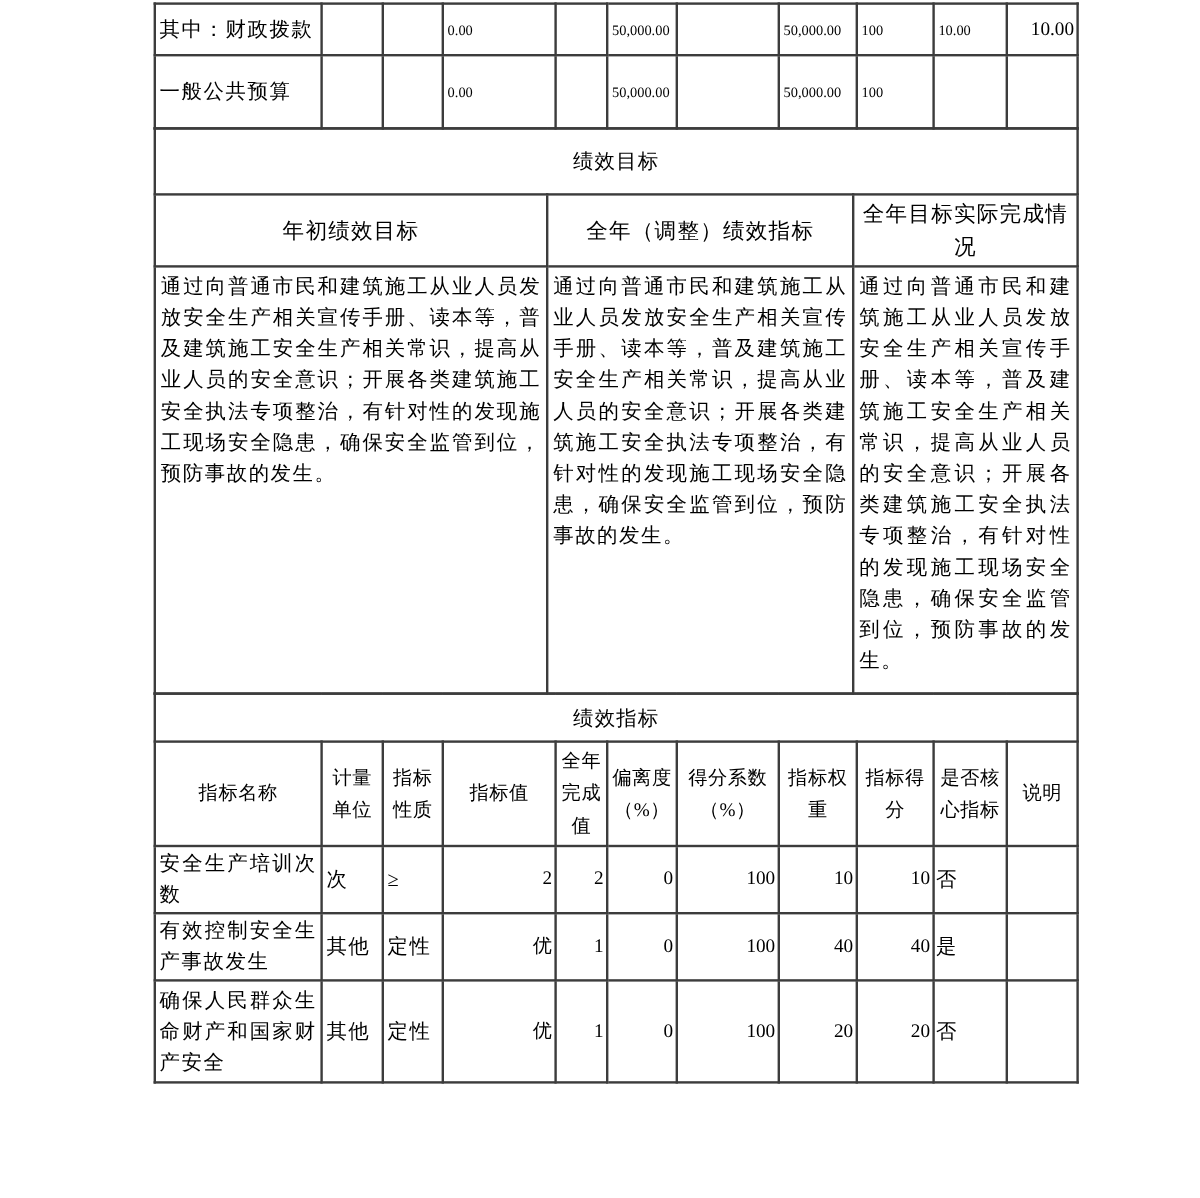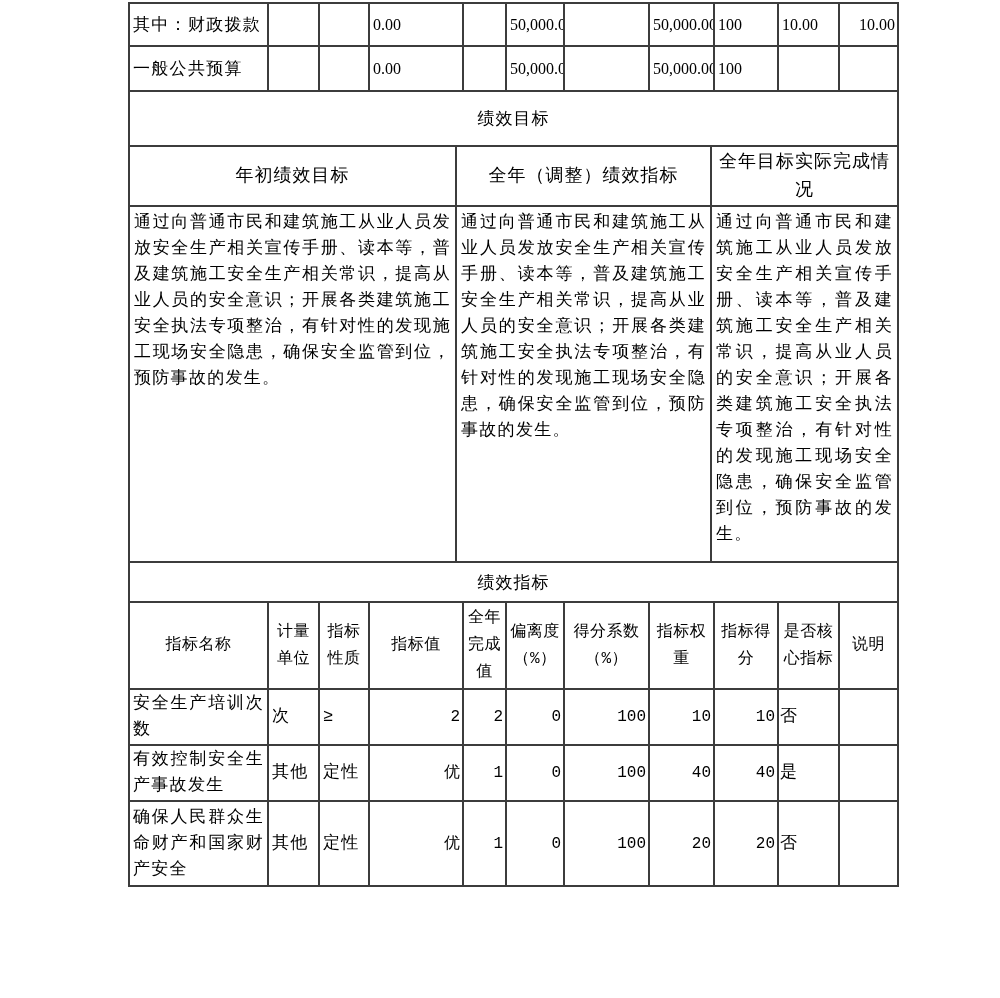--- a/index.html
+++ b/index.html
@@ -1,24 +1,24 @@
 <!DOCTYPE html>
 <html><head>
 <meta charset="utf-8">
 <style>
   html,body{margin:0;padding:0;background:#ffffff;}
   body{width:1000px;height:998px;position:relative;font-family:"Liberation Serif","DejaVu Serif",serif;color:#000;}
   .doc{position:absolute;left:128px;top:2px;width:769px;}
   table{border-collapse:collapse;table-layout:fixed;width:769px;}
-  .t2,.t3{margin-top:-2px;font-family:Liberation Mono, monospace;}
+  .t2,.t3{margin-top:-2px;}
   td{border:2px solid #3c3c3c;vertical-align:middle;overflow:hidden;padding:1px 3px;background:#fff;}
   .cjk{font-size:17px;letter-spacing:1.3px;line-height:26px;}
   .just{text-align:justify;text-justify:inter-character;}
   .num{font-size:16px;letter-spacing:0;text-align:right;padding-right:2px;line-height:20px;}
-  .numl{font-size:16px;letter-spacing:0;text-align:left;line-height:20px;}
+  .numl{font-size:12px;letter-spacing:0;text-align:left;line-height:20px;}
   .title{font-size:17px;letter-spacing:1px;text-align:center;}
   .ghead{font-size:18px;letter-spacing:1px;text-align:center;line-height:28px;}
   .ihead{font-size:16px;letter-spacing:0.5px;text-align:center;line-height:27px;padding:1px 2px;}
   .gtext{vertical-align:top;padding:3px 4px;margin-top:28px;}
   .yn{padding-left:1px;}
 </style>
 </head>
 <body>
 
 <div class="doc">
@@ -44,21 +44,21 @@
       <td class="cjk"></td>
       <td class="numl">0.00</td>
       <td class="numl"></td>
       <td class="numl">50,000.00</td>
       <td class="numl"></td>
       <td class="numl">50,000.00</td>
       <td class="numl">100</td>
       <td class="numl">10.00</td>
       <td class="num">10.00</td>
     </tr>
-    <tr style="height:45px">
+    <tr style="height:61px">
       <td class="cjk">一般公共预算</td>
       <td class="cjk"></td>
       <td class="cjk"></td>
       <td class="numl">0.00</td>
       <td class="numl"></td>
       <td class="numl">50,000.00</td>
       <td class="numl"></td>
       <td class="numl">50,000.00</td>
       <td class="numl">100</td>
       <td class="numl"></td>

